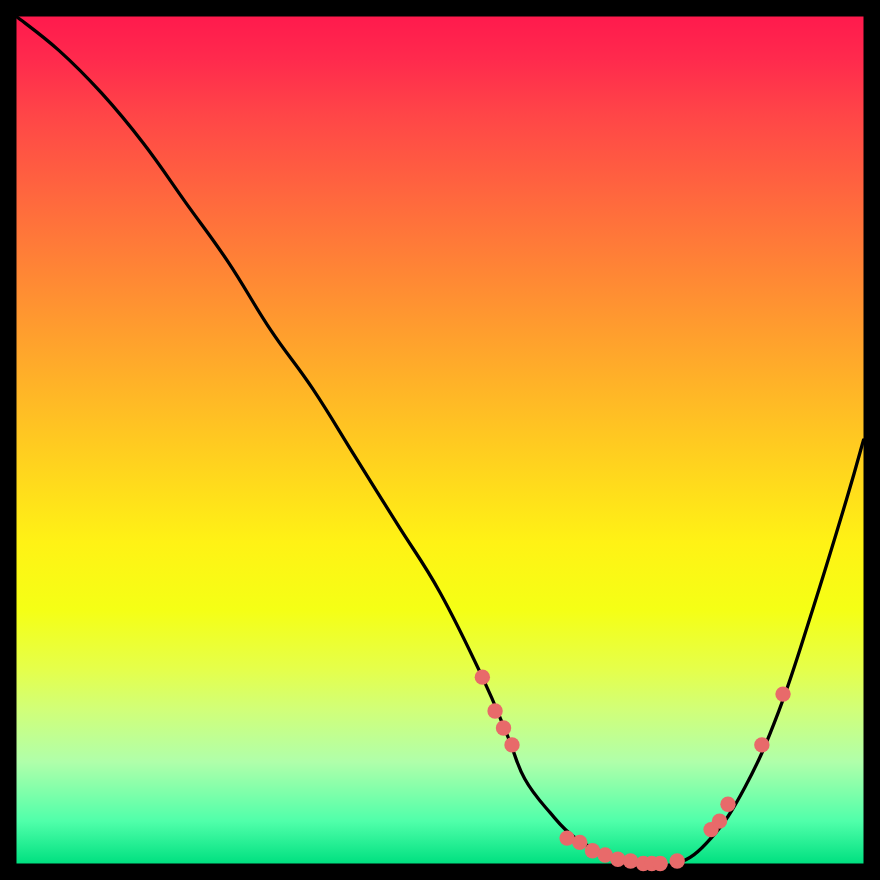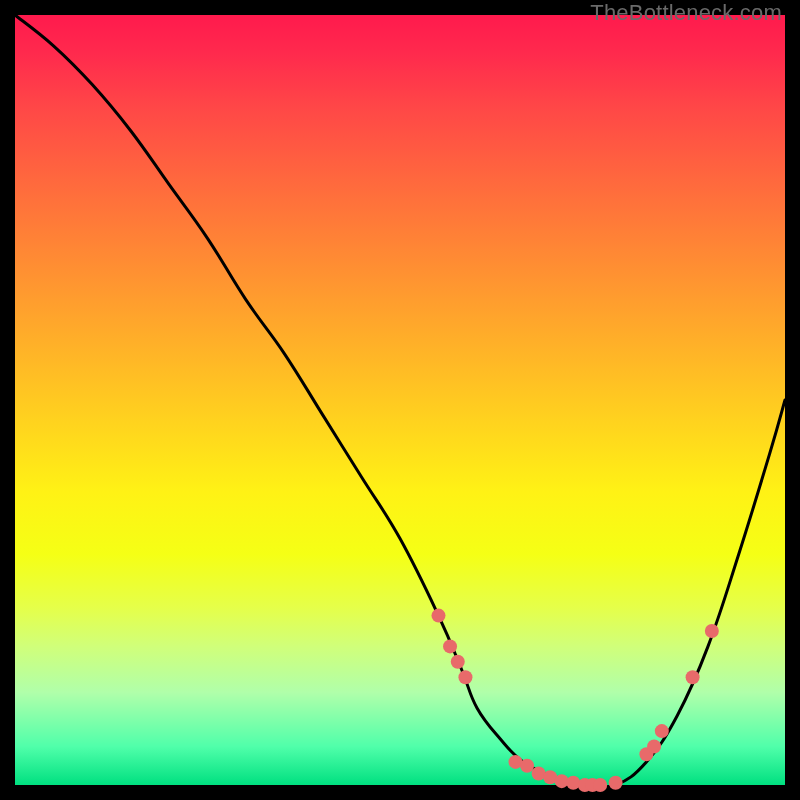--- a/index.html
+++ b/index.html
@@ -85,14 +85,13 @@
           <circle cx="585.20" cy="770.00" r="7"></circle>
           <circle cx="600.60" cy="767.69" r="7"></circle>
           <circle cx="631.40" cy="739.20" r="7"></circle>
           <circle cx="639.10" cy="731.50" r="7"></circle>
           <circle cx="646.80" cy="716.10" r="7"></circle>
           <circle cx="677.60" cy="662.20" r="7"></circle>
           <circle cx="696.85" cy="616.00" r="7"></circle>
         </g>
     </svg>
   </div>
-  <div class="watermark">TheBottleneck.com</div>
 </div>
 
 </body></html>

